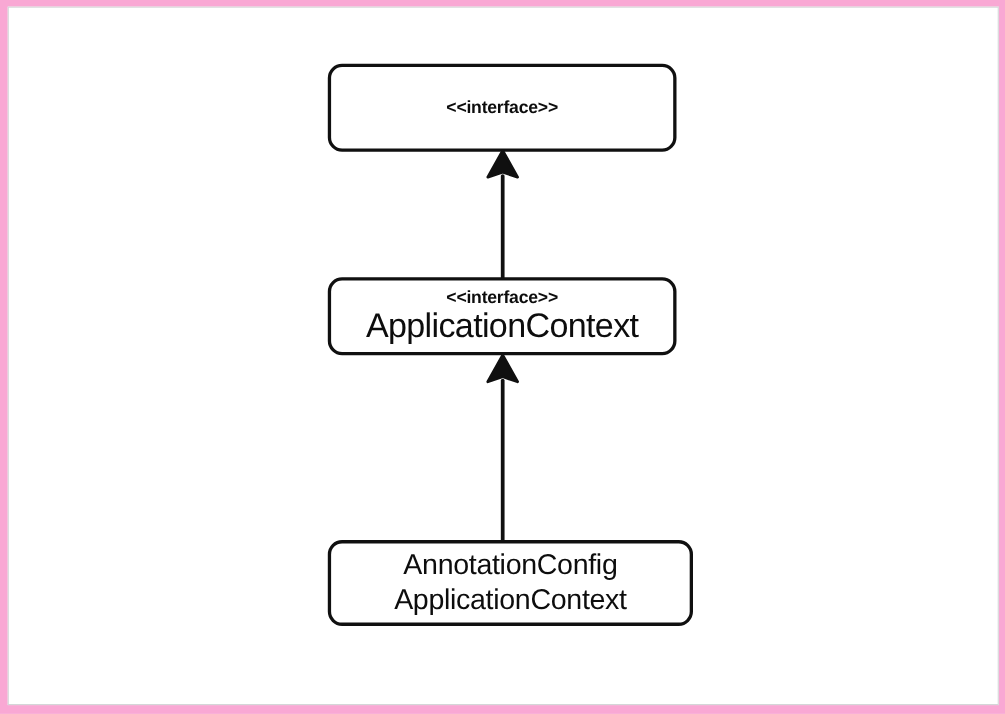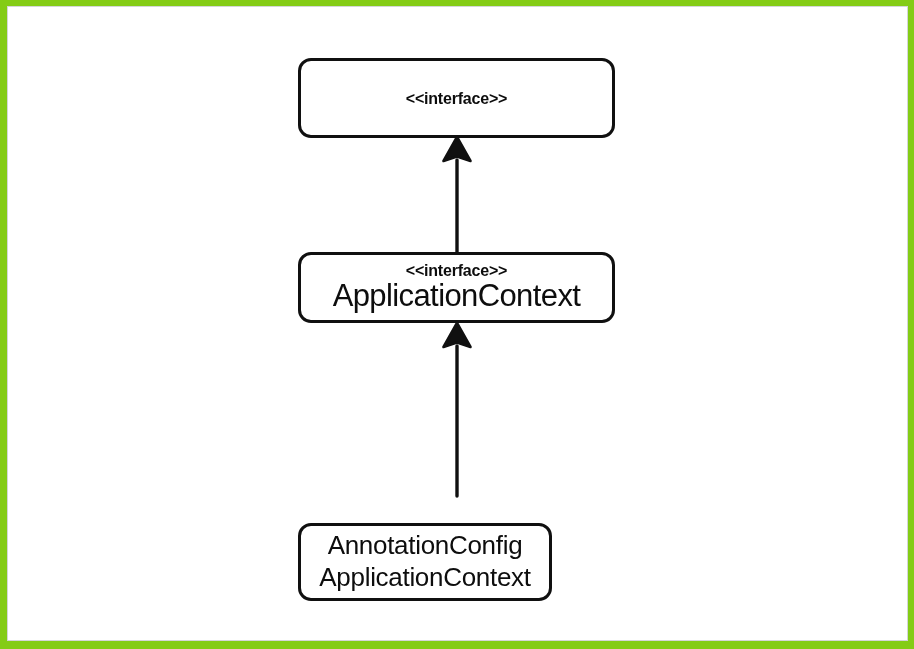--- a/index.html
+++ b/index.html
@@ -11,21 +11,21 @@
     width: 914px;
     height: 649px;
     font-family: "Liberation Sans", sans-serif;
     overflow: hidden;
   }
 
   #canvas {
     position: relative;
     width: 914px;
     height: 649px;
-    background: #84cc16;
+    background: #f9a8d4;
     box-sizing: border-box;
   }
 
   
   #frame {
     position: absolute;
     left: 7px;
     top: 6px;
     width: 901px;
     height: 635px;
@@ -91,23 +91,22 @@
     left: 298px;
     top: 252px;
     width: 317px;
     height: 71px;
     padding-top: 1px;
   }
 
   #node-annotationconfigapplicationcontext {
     left: 298px;
     top: 491px;
-    width: 254px;
+    width: 332px;
     height: 78px;
-    margin-top: 32px;
   }
 
   
   .connector {
     position: absolute;
     overflow: visible;
   }
 
   #connector-lower {
     left: 420px;

